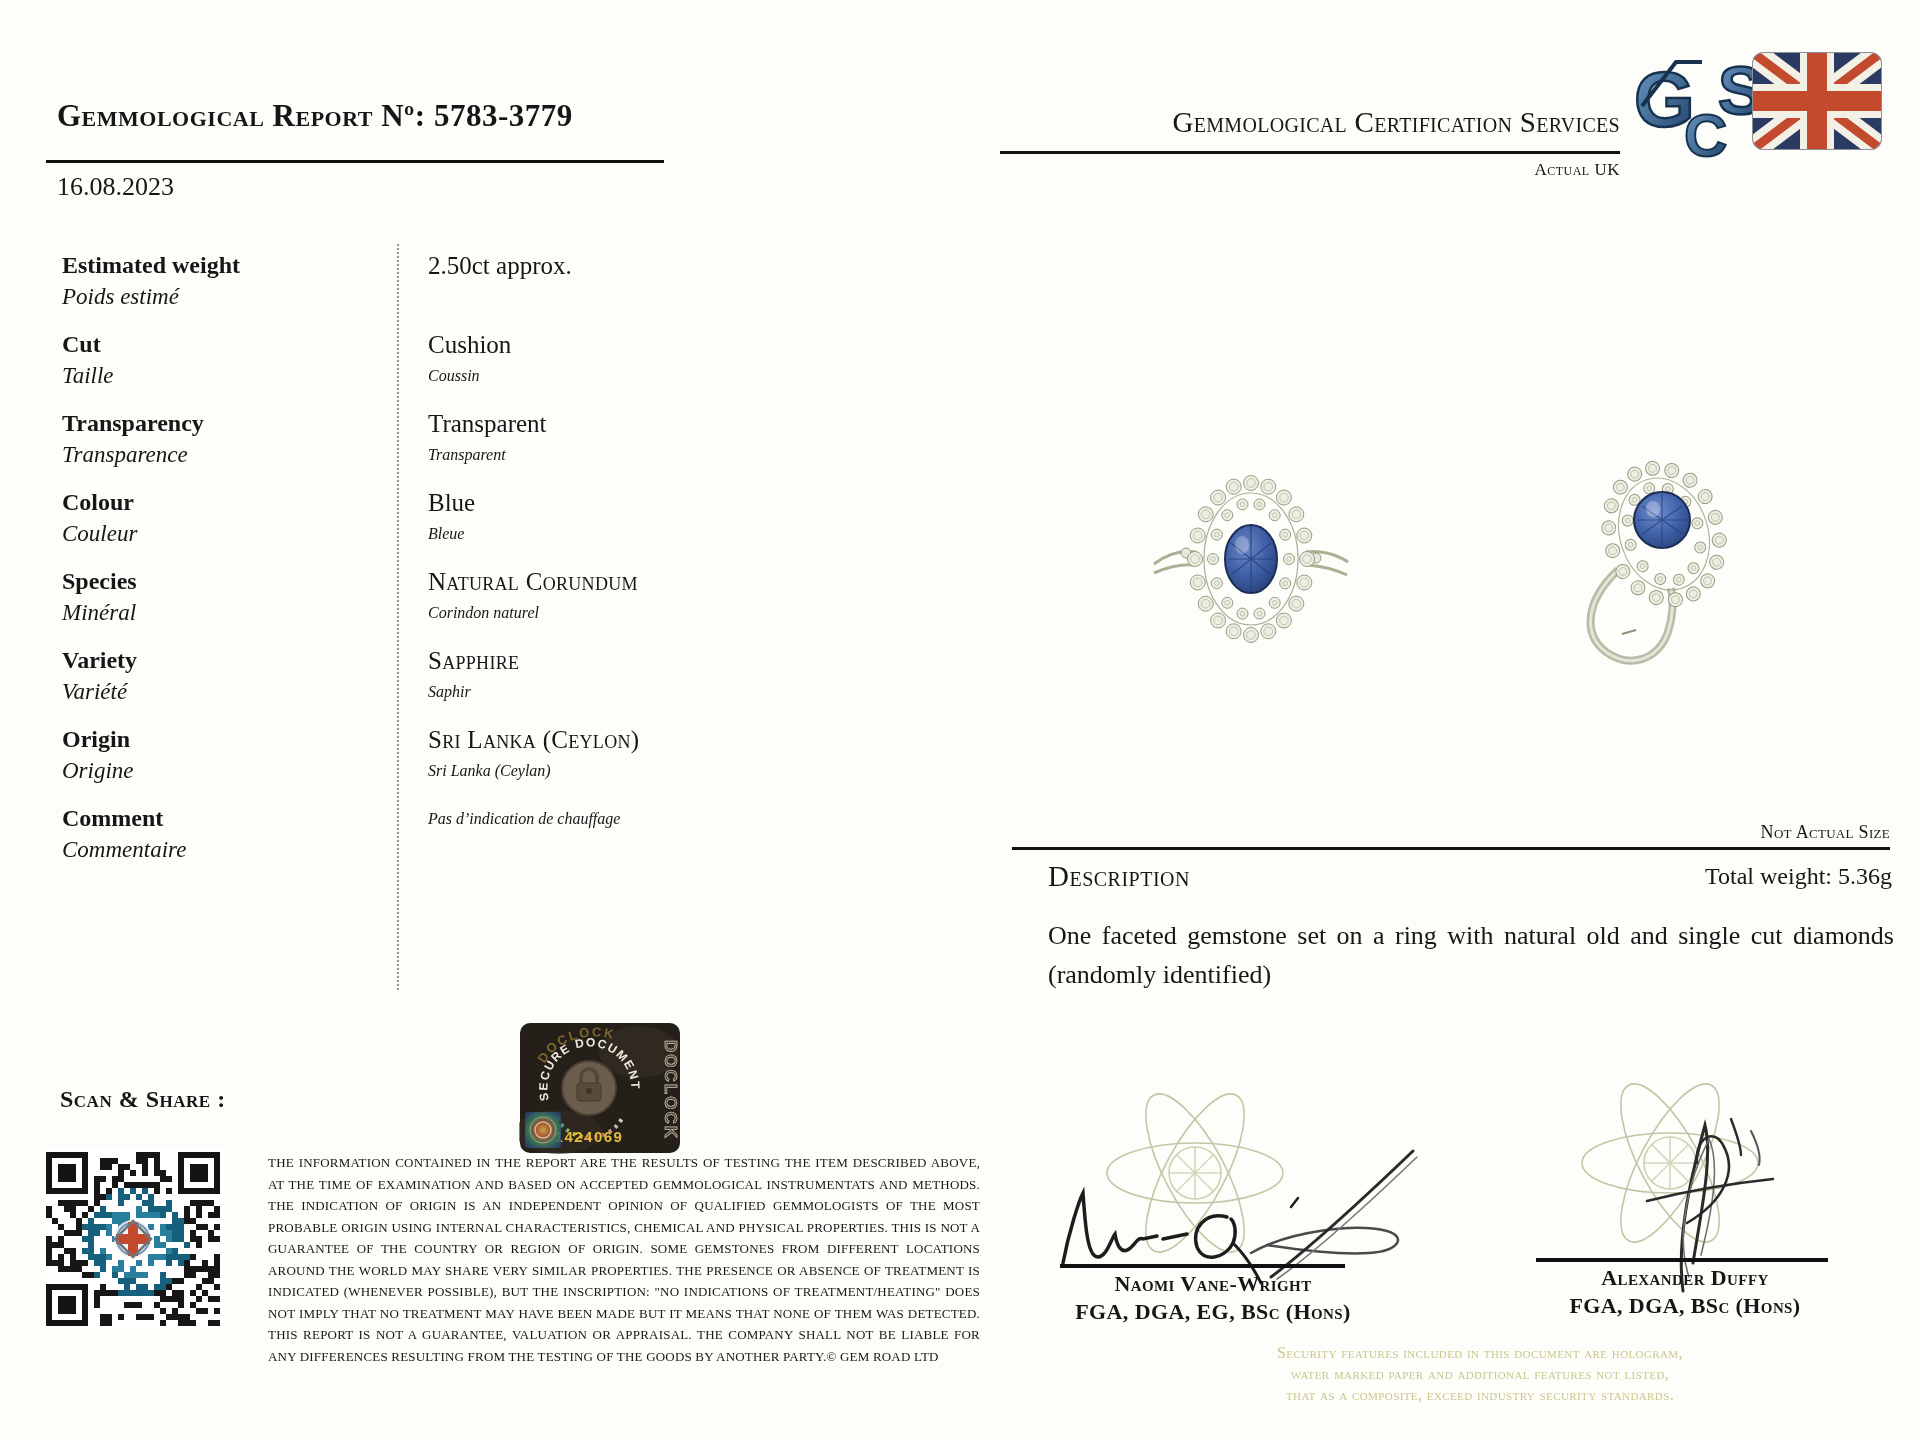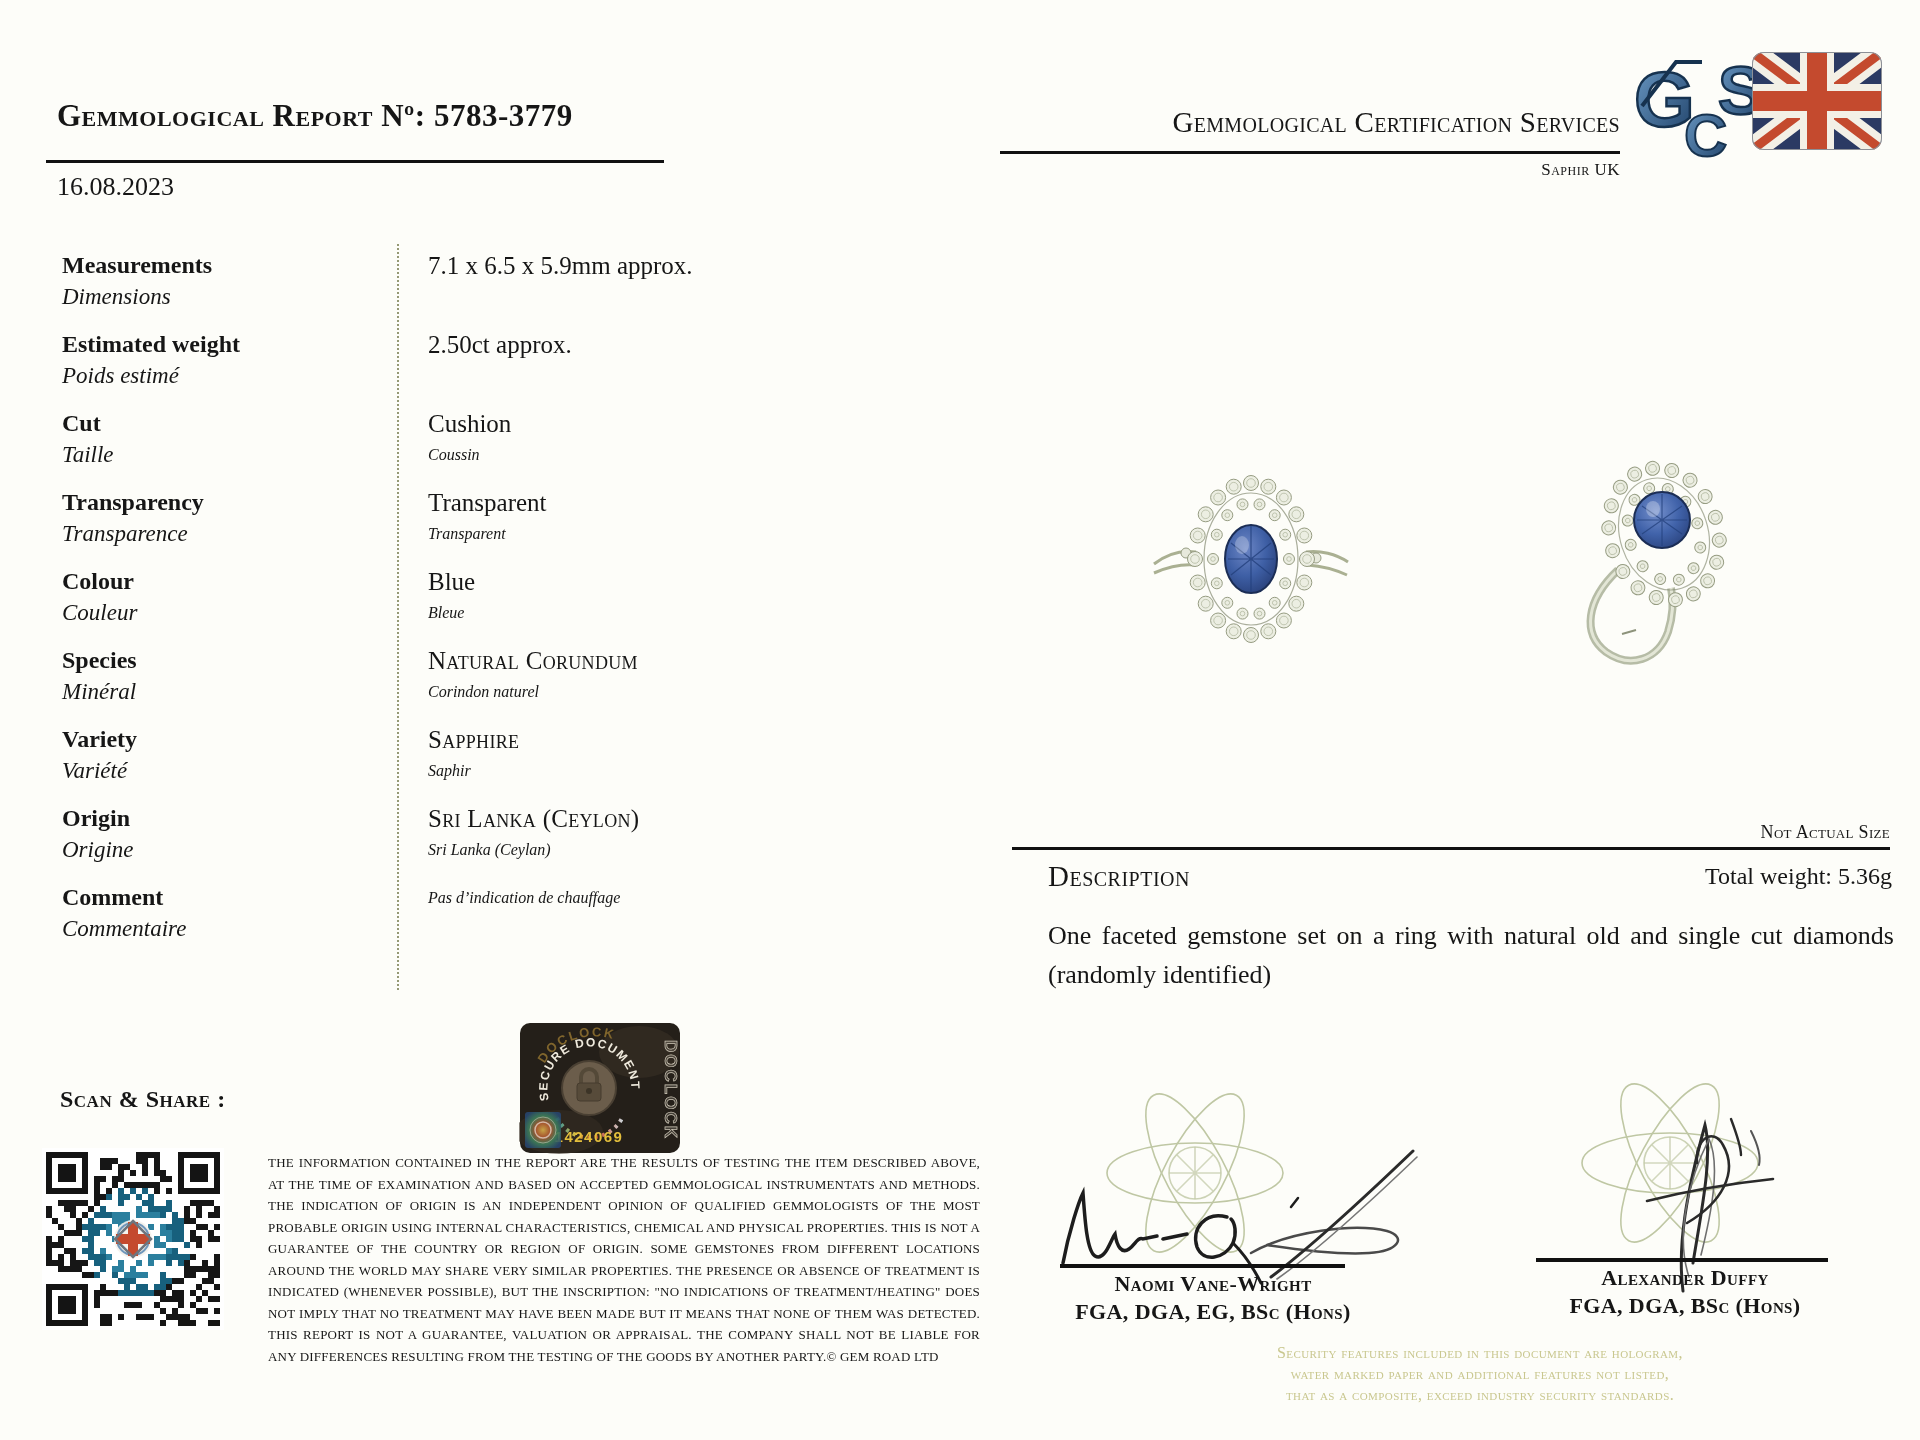--- a/index.html
+++ b/index.html
@@ -58,21 +58,21 @@
 <body>
 
 <div id="page">
 
   <div class="abs sc" id="report-title">Gemmological Report Nº: 5783-3779</div>
   <div class="abs" id="header-rule-left"></div>
   <div class="abs" id="report-date">16.08.2023</div>
 
   <div class="abs sc" id="org-name">Gemmological Certification Services</div>
   <div class="abs" id="header-rule-right"></div>
-  <div class="abs sc" id="org-location">Saphir UK</div>
+  <div class="abs sc" id="org-location">Actual UK</div>
 
   <svg class="abs" id="gcs-logo" width="256" height="130" viewBox="0 0 256 130">
     <defs>
       <linearGradient id="lgBlue" x1="0" y1="0" x2="1" y2="1">
         <stop offset="0" stop-color="#6d9cc7"></stop>
           <stop offset="1" stop-color="#1d3f66"></stop>
       </linearGradient>
       <clipPath id="flagClip">
           <rect x="120" y="8" width="130" height="98" rx="12"></rect>
         </clipPath>
@@ -88,30 +88,20 @@
       <path d="M120,8 L250,106 M250,8 L120,106" stroke="#f3f0e6" stroke-width="24"></path>
       <path d="M120,8 L250,106 M250,8 L120,106" stroke="#c44a2e" stroke-width="9"></path>
       <path d="M185,8 V106 M120,57 H250" stroke="#f3f0e6" stroke-width="34"></path>
       <path d="M185,8 V106 M120,57 H250" stroke="#c44a2e" stroke-width="20"></path>
       <rect x="120" y="8" width="130" height="98" rx="12" fill="none" stroke="#8c8f96" stroke-width="2"></rect>
     </g>
   </svg>
 
   <div class="abs" id="field-divider"></div>
   <div class="abs" id="fields">
-    <div class="field-row">
-      <div class="field-labels">
-        <div class="field-label">Measurements</div>
-        <div class="field-label-fr">Dimensions</div>
-      </div>
-      <div class="field-values">
-        <div class="field-value">7.1 x 6.5 x 5.9mm approx.</div>
-
-      </div>
-    </div>
 
     <div class="field-row">
       <div class="field-labels">
         <div class="field-label">Estimated weight</div>
         <div class="field-label-fr">Poids estimé</div>
       </div>
       <div class="field-values">
         <div class="field-value">2.50ct approx.</div>
 
       </div>

